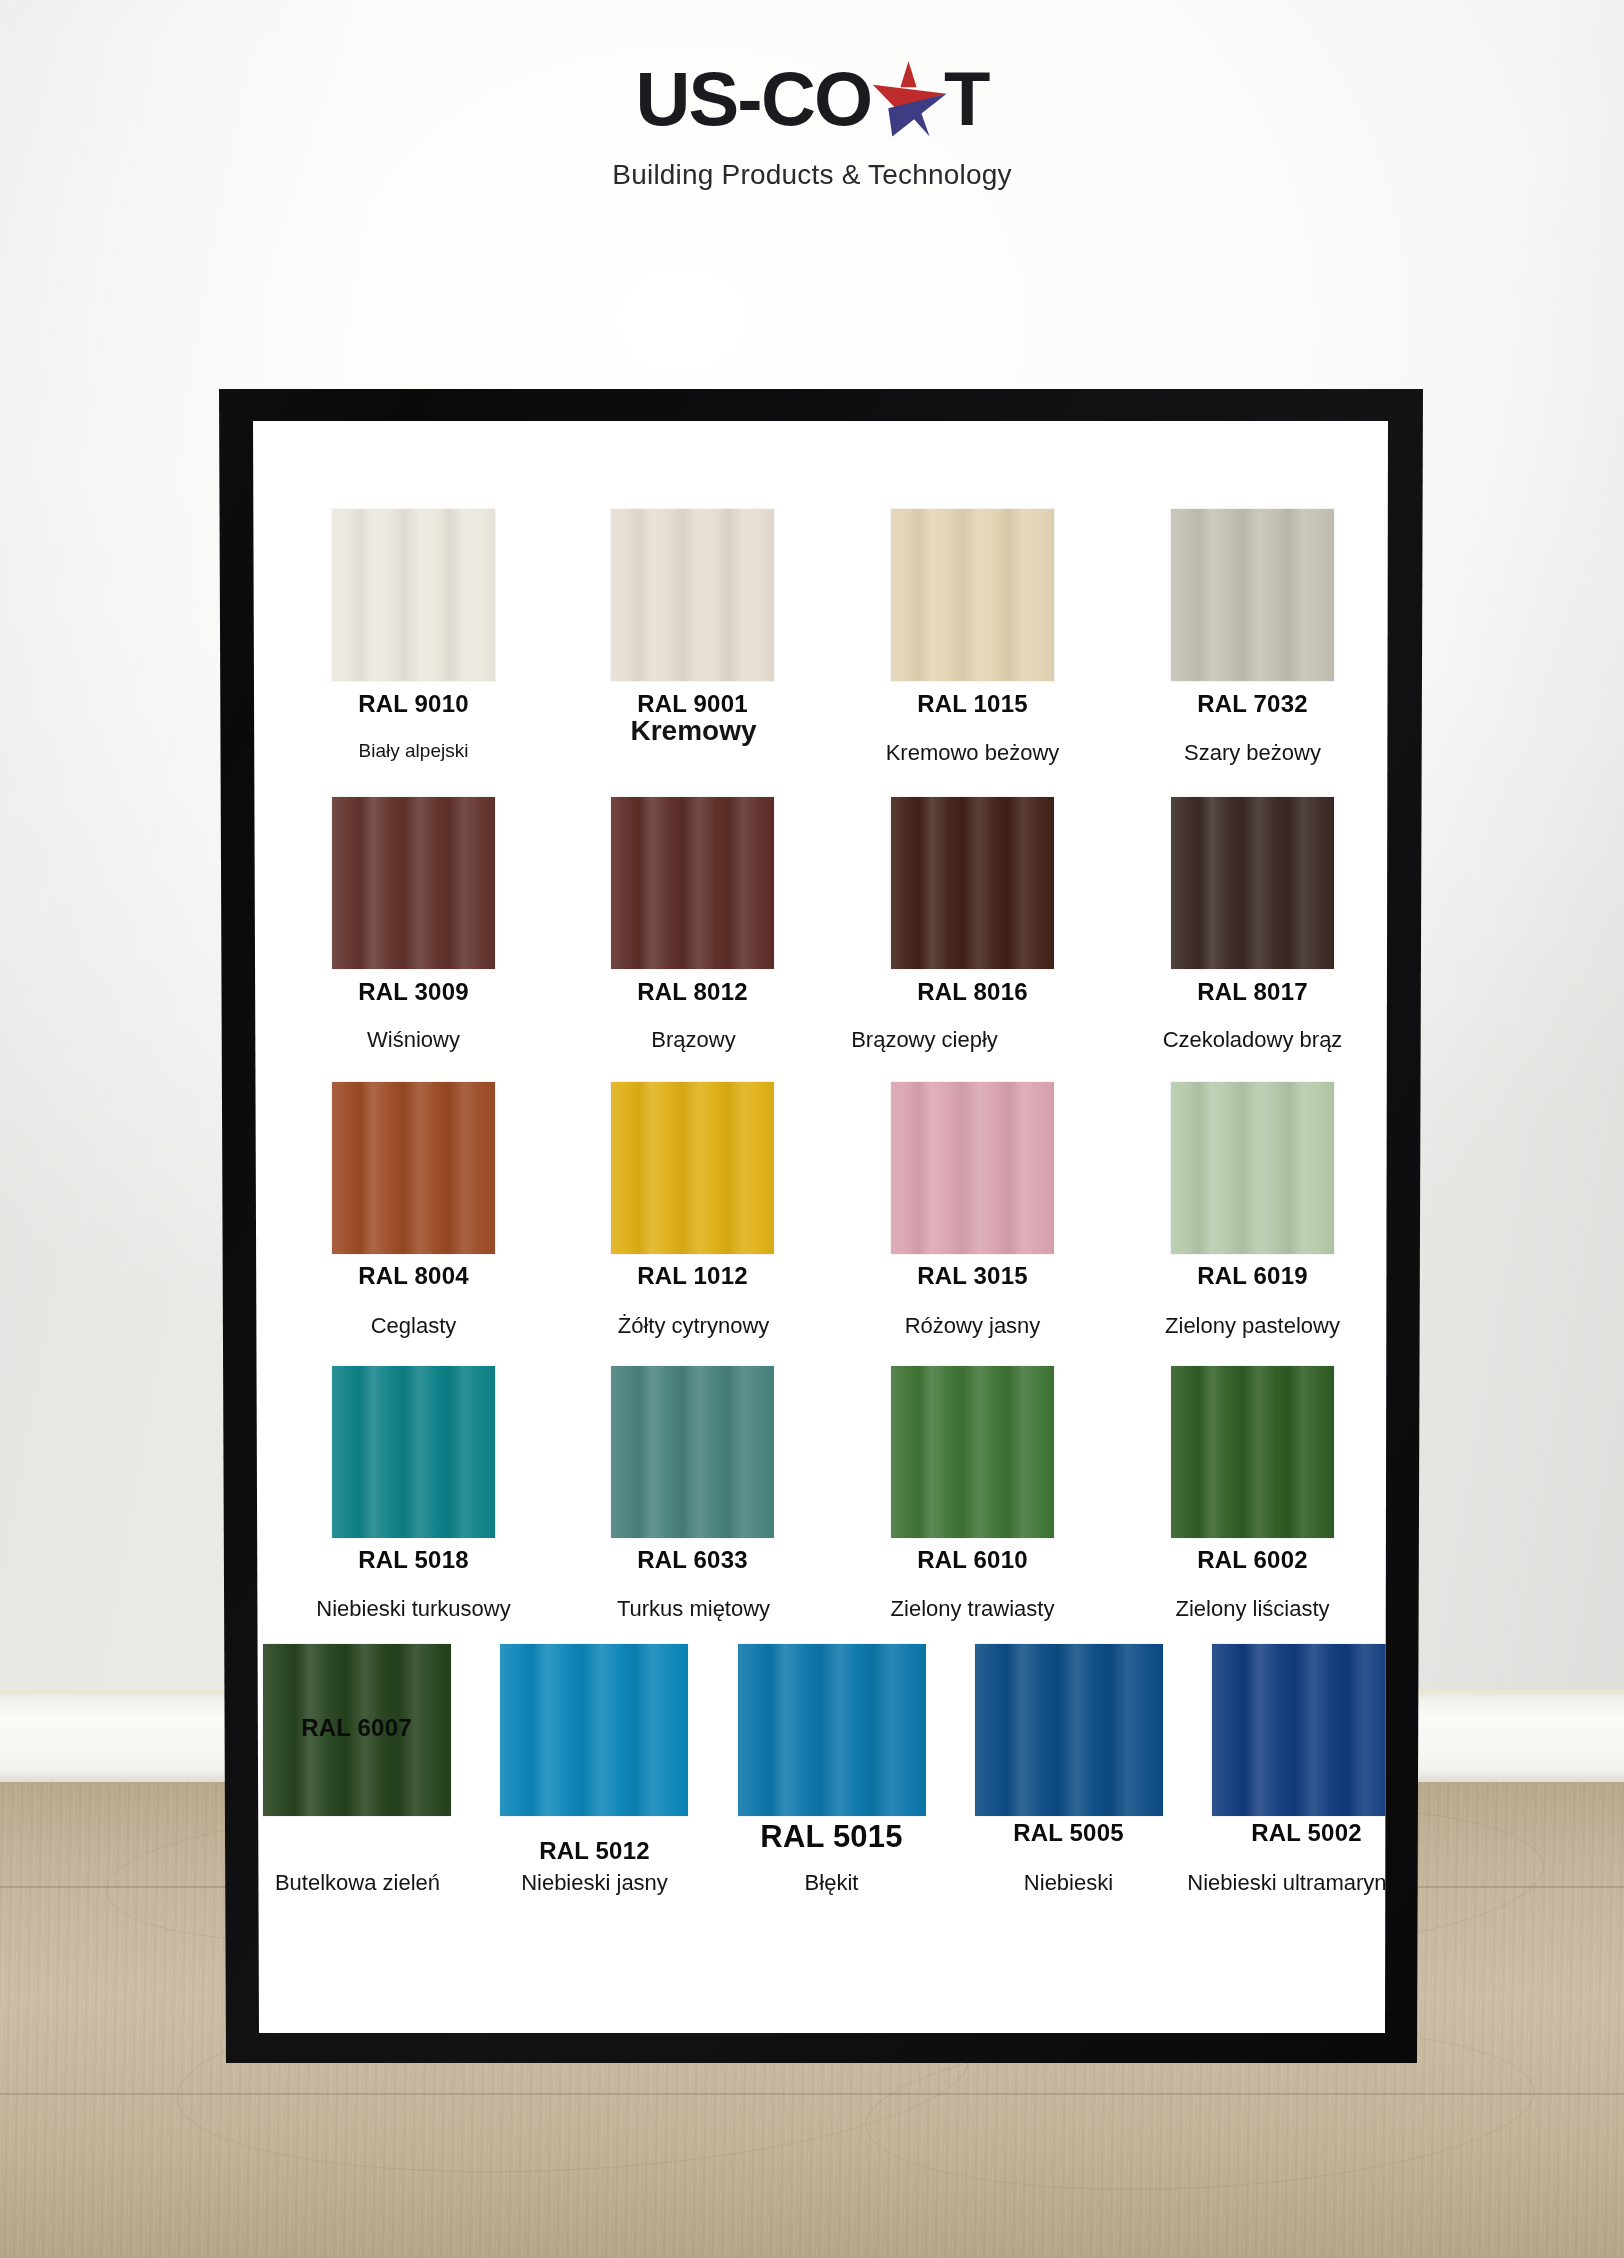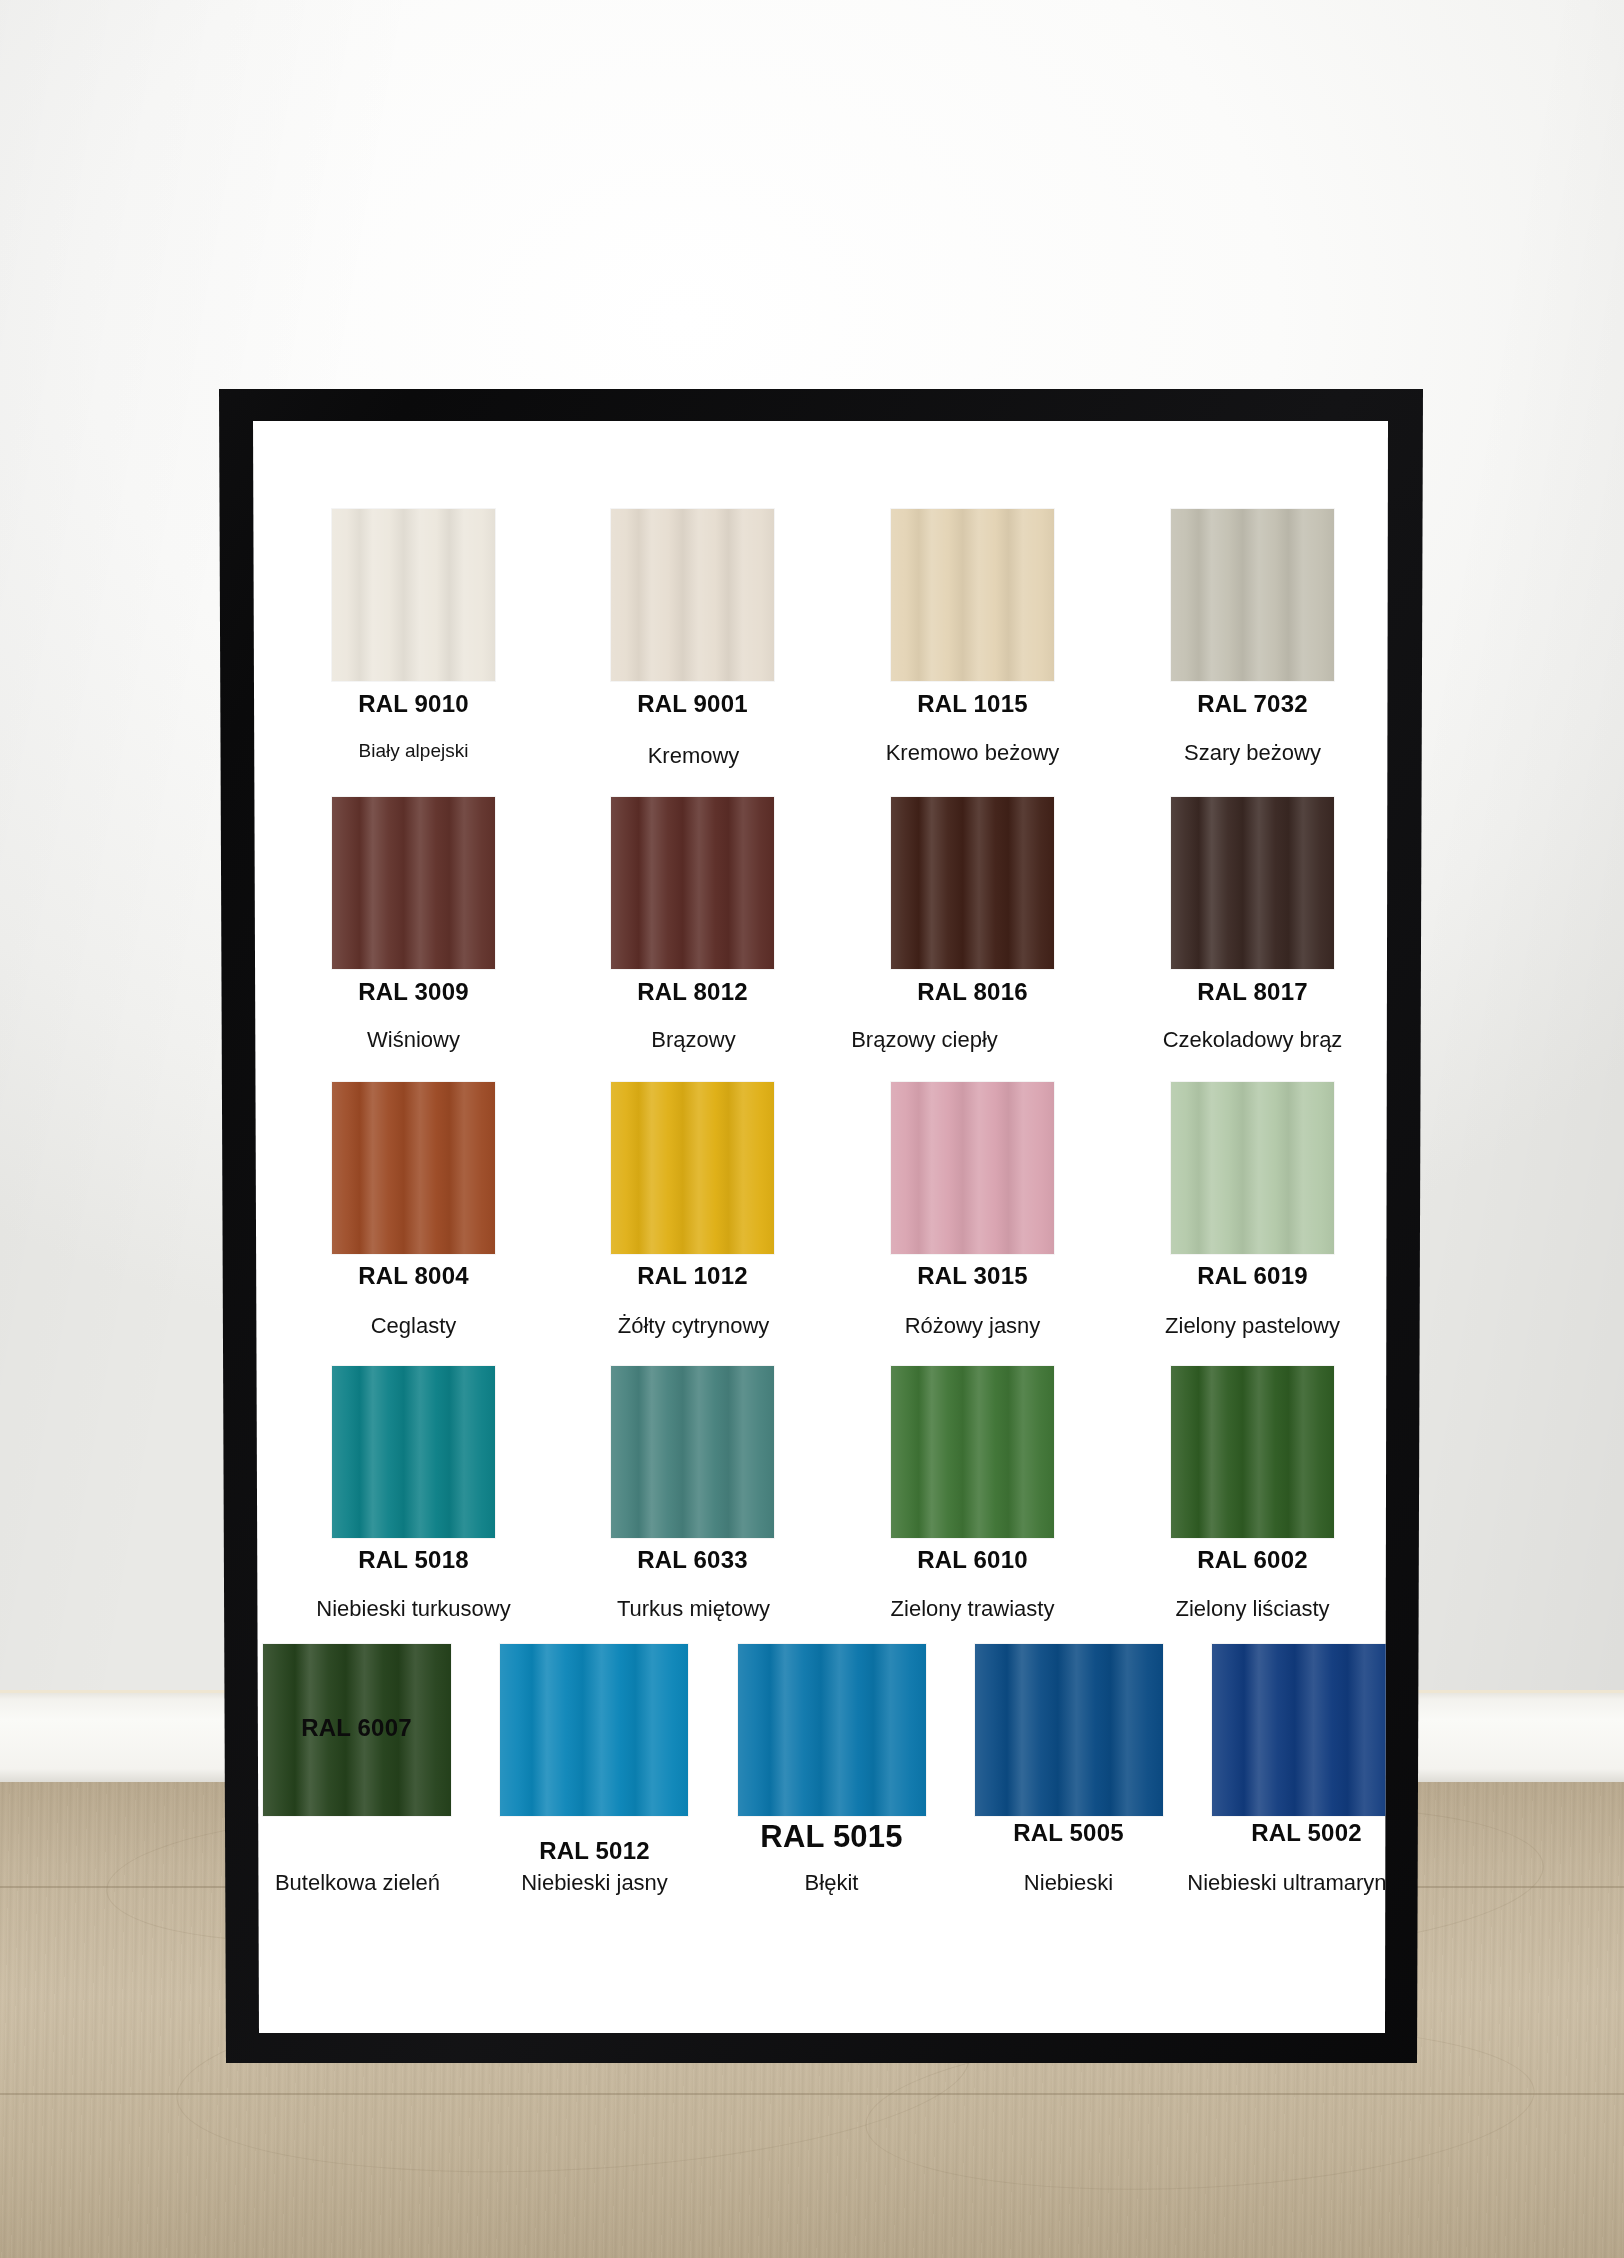--- a/index.html
+++ b/index.html
@@ -219,21 +219,21 @@
           <div class="swatch-grid">
             <div class="cell" style="left: 332px; top: 509px; width: 163px; height: 172px;">
               <div class="chip" style="background: rgb(236, 231, 221);"></div>
             </div>
             <div class="ral-code cell" style="left: 290px; top: 690px; width: 247px; font-size: 24px;">RAL 9010</div>
             <div class="ral-name cell" style="left: 281px; top: 739px; width: 265px; font-size: 19px;">Biały alpejski</div>
             <div class="cell" style="left: 611px; top: 509px; width: 163px; height: 172px;">
               <div class="chip" style="background: rgb(230, 221, 208);"></div>
             </div>
             <div class="ral-code cell" style="left: 569px; top: 690px; width: 247px; font-size: 24px;">RAL 9001</div>
-            <div class="ral-name cell" style="left: 561px; top: 742px; width: 265px; font-size: 22px;">Kremowy</div>
+            <div class="ral-name cell" style="left: 561px; top: 713px; width: 265px; font-size: 28px; font-weight: bold;">Kremowy</div>
             <div class="cell" style="left: 891px; top: 509px; width: 163px; height: 172px;">
               <div class="chip" style="background: rgb(227, 211, 180);"></div>
             </div>
             <div class="ral-code cell" style="left: 849px; top: 690px; width: 247px; font-size: 24px;">RAL 1015</div>
             <div class="ral-name cell" style="left: 840px; top: 739px; width: 265px; font-size: 22px;">Kremowo beżowy</div>
             <div class="cell" style="left: 1171px; top: 509px; width: 163px; height: 172px;">
               <div class="chip" style="background: rgb(195, 192, 178);"></div>
             </div>
             <div class="ral-code cell" style="left: 1129px; top: 690px; width: 247px; font-size: 24px;">RAL 7032</div>
             <div class="ral-name cell" style="left: 1120px; top: 739px; width: 265px; font-size: 22px;">Szary beżowy</div>
@@ -320,14 +320,20 @@
             <div class="cell" style="left: 1212px; top: 1644px; width: 188px; height: 172px;">
               <div class="chip" style="background: rgb(17, 59, 126);"></div>
             </div>
             <div class="ral-code cell" style="left: 1183px; top: 1819px; width: 247px; font-size: 24px;">RAL 5002</div>
             <div class="ral-name cell" style="left: 1174px; top: 1869px; width: 265px; font-size: 22px;">Niebieski ultramarynowy</div>
           </div>
         </div>
       </div>
     </div>
 
+<div id="logo-block"><div id="logo-wordmark"><span class="logo-part">US-CO</span><span id="logo-star-wrap"><svg viewBox="0 0 100 100" width="85" height="81" aria-hidden="true">
+            <polygon points="50,4 60,36 40,36" fill="#bd2b2b"></polygon>
+            <polygon points="6,33 97,44 34,62" fill="#bd2b2b"></polygon>
+            <polygon points="97,44 30,97 25,62" fill="#3e3c83"></polygon>
+            <polygon points="62,57 76,97 52,70" fill="#3e3c83"></polygon>
+          </svg></span><span class="logo-part">T</span></div><div id="logo-tagline">Building Products &amp; Technology</div></div>
   </div>
 
 
 </body></html>

